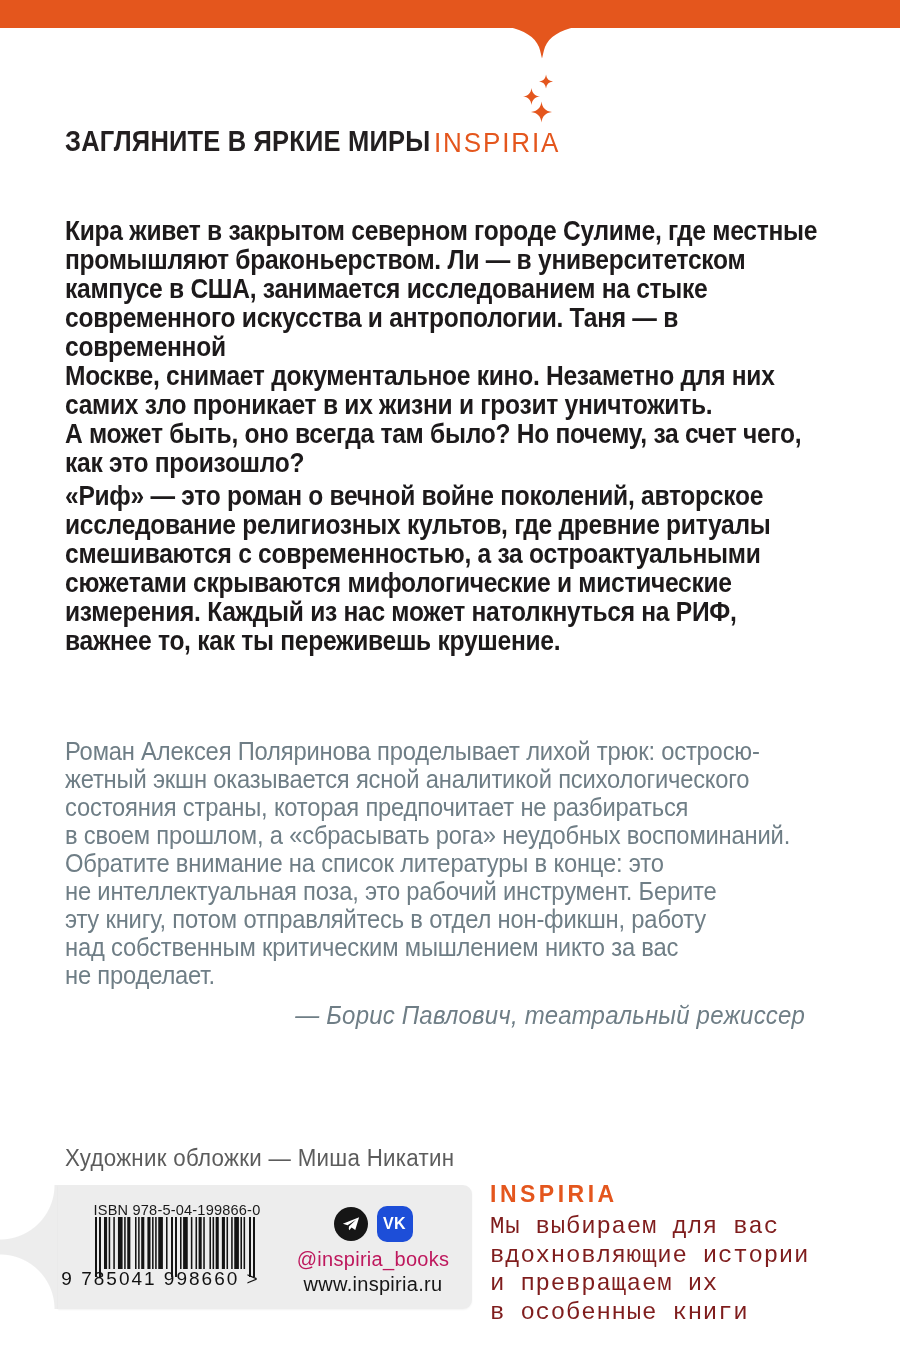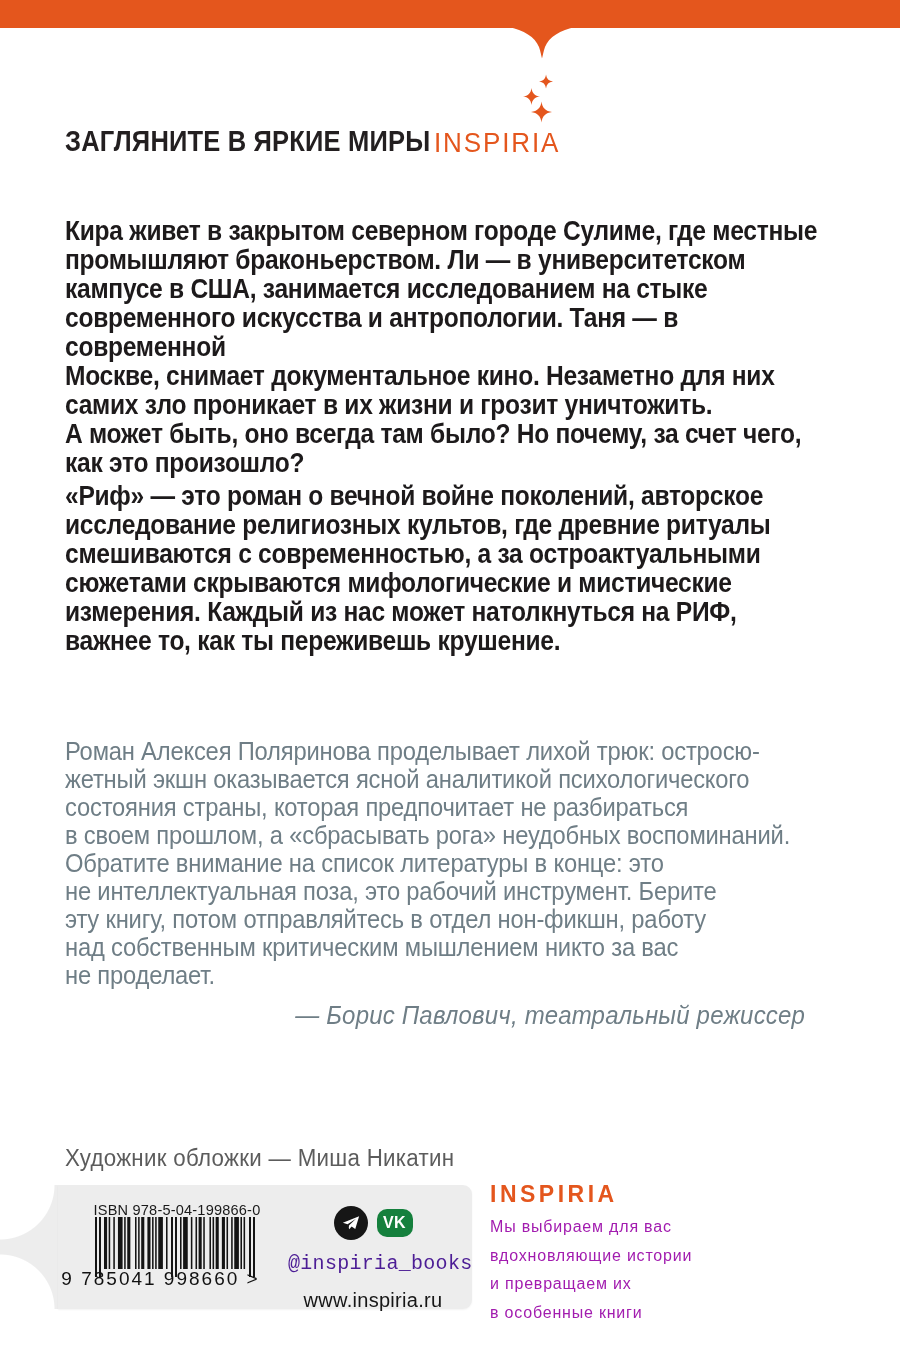--- a/index.html
+++ b/index.html
@@ -75,34 +75,34 @@
   .barcode{left:95px;top:1217px;width:162px;height:62px;}
   .barcode-digits{
     left:58px;top:1268px;width:205px;text-align:center;font-size:19px;font-weight:500;
     color:#111;letter-spacing:2px;white-space:nowrap;
   }
 
   .social-col{left:288px;top:1206px;width:170px;text-align:center;}
   .social-icons{display:flex;justify-content:center;gap:9px;align-items:center;}
   .tg-icon{width:34px;height:34px;border-radius:50%;background:#161616;
     display:flex;align-items:center;justify-content:center;}
-  .vk-icon{width:36px;height:28px;border-radius:10px;background:#15803d;
+  .vk-icon{width:36px;height:36px;border-radius:10px;background:#1d4ed8;
     display:flex;align-items:center;justify-content:center;
     color:#fff;font-weight:700;font-size:16px;letter-spacing:0.5px;}
-  .handle{margin-top:12px;font-size:20px;color:#4c1d95;letter-spacing:0.3px;white-space:nowrap;font-family:Liberation Mono, monospace;}
-  .site{margin-top:14px;font-size:20px;color:#161616;letter-spacing:0.3px;white-space:nowrap;}
+  .handle{margin-top:6px;font-size:20px;color:#be185d;letter-spacing:0.3px;white-space:nowrap;}
+  .site{margin-top:2px;font-size:20px;color:#161616;letter-spacing:0.3px;white-space:nowrap;}
 
   
   .pub-logo{
     left:490px;top:1181px;font-size:23px;font-weight:600;color:#e4561d;
     letter-spacing:3.5px;white-space:nowrap;
   }
   .pub-slogan{
-    left:490px;top:1213px;font-size:16px;line-height:28.5px;color:#a21caf;
-    letter-spacing:0.8px;white-space:pre-line;
+    left:490px;top:1213px;font-size:24px;line-height:28.5px;color:#7f1d1d;
+    letter-spacing:0.8px;white-space:pre-line;font-family:Liberation Mono, monospace;
   }
 </style>
 </head>
 <body>
 
 <div class="abs band"></div>
 <svg class="abs drip" viewBox="0 0 68 34" xmlns="http://www.w3.org/2000/svg">
   <path d="M0,0 C16,3 27,10 31,20 C32.6,24.4 33.1,28.2 34,31.6 C34.9,28.2 35.4,24.4 37,20 C41,10 52,3 68,0 Z" fill="#e4561d"></path>
 </svg>
 

